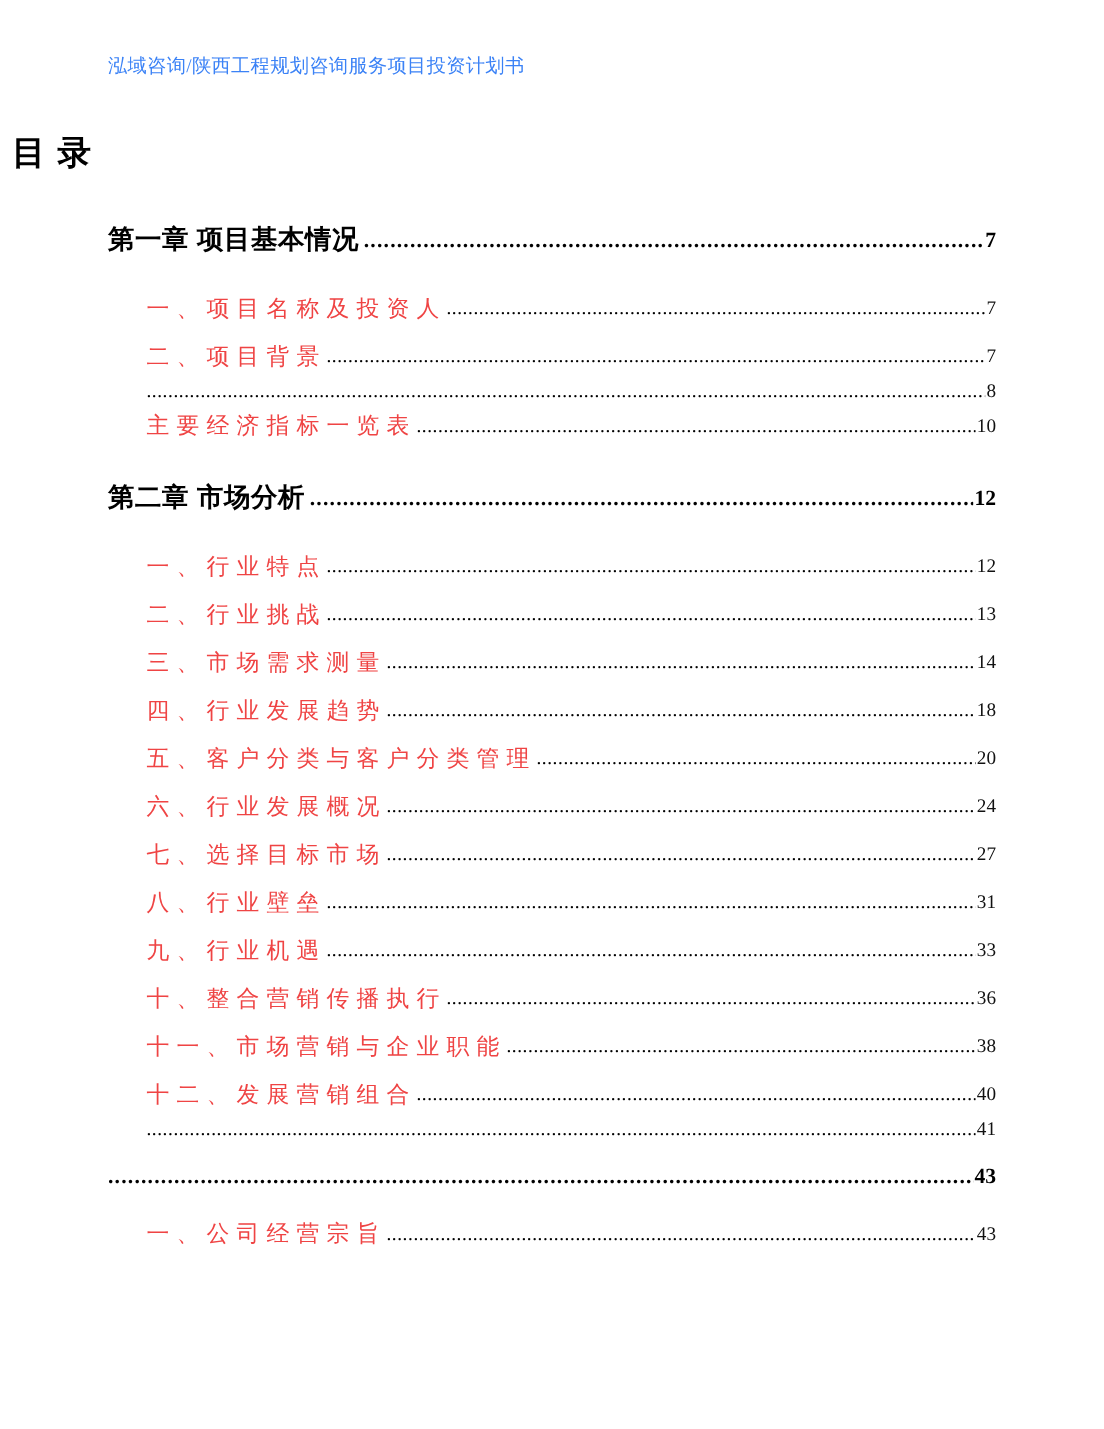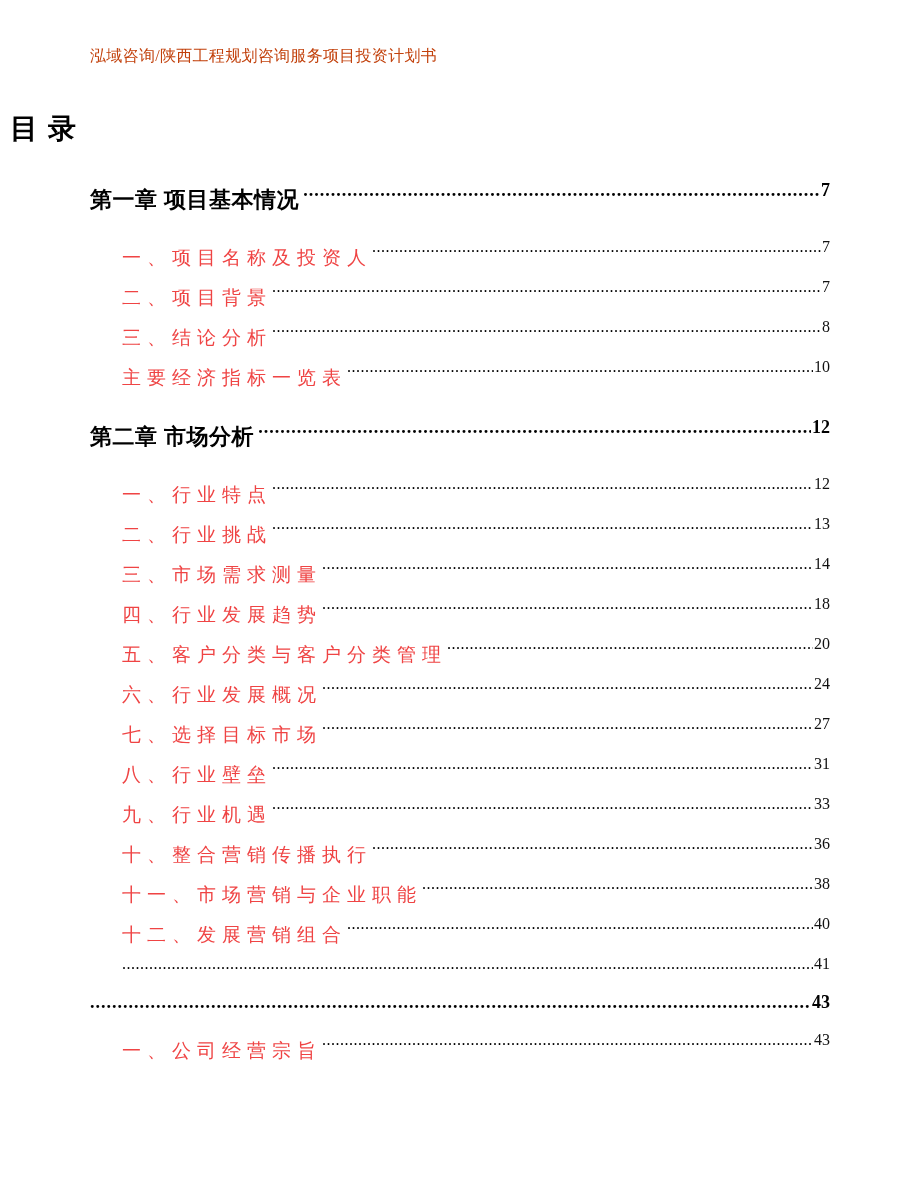--- a/index.html
+++ b/index.html
@@ -18,40 +18,40 @@
     position: relative;
     width: 920px;
     height: 1191px;
     background: #ffffff;
   }
   .doc-header {
     margin: 46px 90px 0 90px;
     font-size: 16px;
     line-height: 20px;
     letter-spacing: 0.3px;
-    color: #c2410c;
+    color: #3b82f6;
     white-space: nowrap;
   }
   .doc-title {
     margin: 44px 0 0 0;
     text-align: left;
     font-size: 28px;
     line-height: 38px;
     font-weight: bold;
     letter-spacing: 10px;
     text-indent: 10px;
     font-family: "Liberation Serif", "DejaVu Serif", serif;
   }
   .toc {
     margin: 0 90px;
     padding-top: 13px;
   }
   .row {
     display: flex;
-    align-items: flex-start;
+    align-items: center;
     min-width: 0;
   }
   .ch-row {
     margin: 19px 0 18px 0;
     font-family: "Liberation Sans", "DejaVu Sans", sans-serif;
     font-weight: bold;
   }
   .ch-row .label {
     font-size: 22px;
     line-height: 40px;
@@ -118,21 +118,20 @@
         <span class="label">一、项目名称及投资人</span>
         <span class="dots">............................................................................................................................................................................................................................................................................................................</span>
         <span class="page-num">7</span>
       </div>
       <div class="row item-row">
         <span class="label">二、项目背景</span>
         <span class="dots">............................................................................................................................................................................................................................................................................................................</span>
         <span class="page-num">7</span>
       </div>
       <div class="row item-row">
-        <span class="label">三、结论分析</span>
         <span class="dots">............................................................................................................................................................................................................................................................................................................</span>
         <span class="page-num">8</span>
       </div>
       <div class="row item-row">
         <span class="label">主要经济指标一览表</span>
         <span class="dots">............................................................................................................................................................................................................................................................................................................</span>
         <span class="page-num">10</span>
       </div>
       <div class="row ch-row">
         <span class="label">第二章 市场分析</span>

